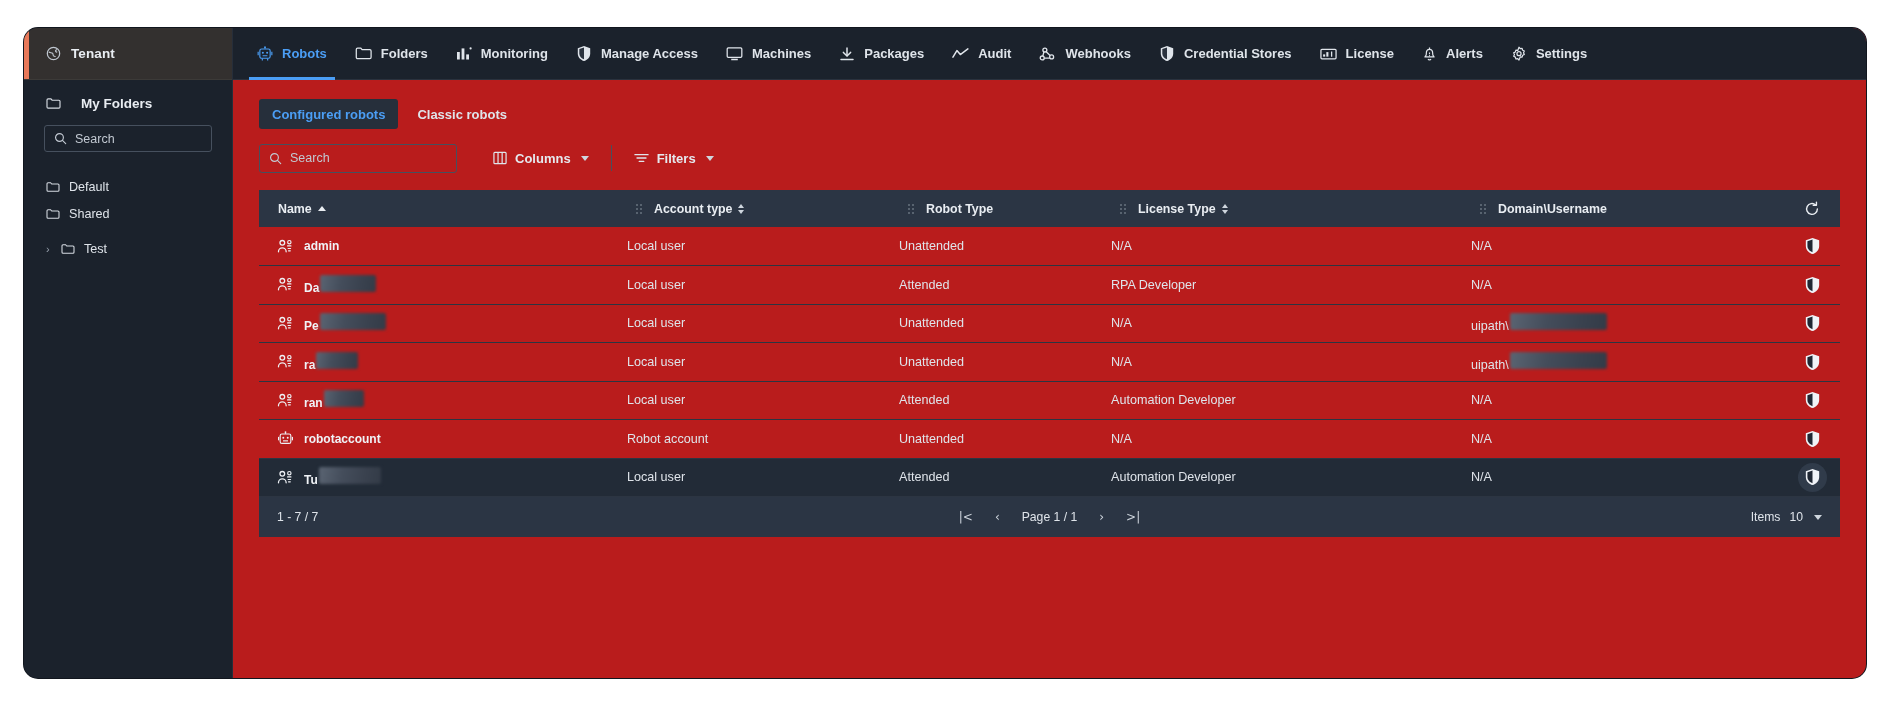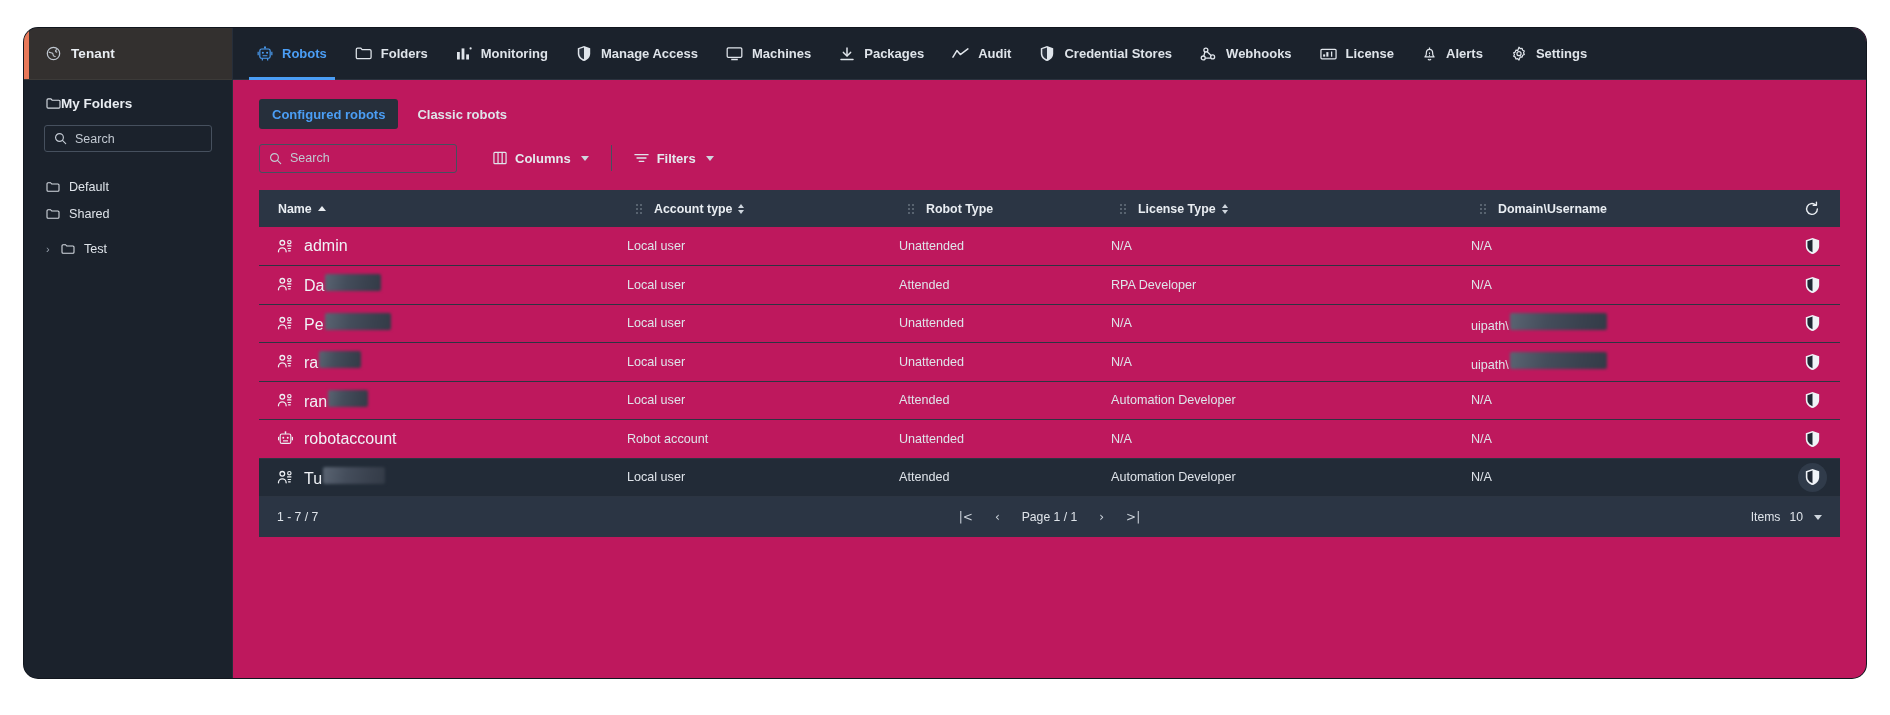--- a/index.html
+++ b/index.html
@@ -55,21 +55,21 @@
   .tenant-label {
     font-size: 13.5px;
     font-weight: bold;
     color: #e9edf2;
     letter-spacing: .1px;
   }
 
   .myfolders-row {
     display: flex;
     align-items: center;
-    gap: 0;
+    gap: 20px;
     padding: 16px 0 14px 22px;
   }
   .myfolders-label {
     font-size: 13.5px;
     font-weight: bold;
     color: #e9edf2;
   }
 
   .sidebar-search {
     margin: 0 20px 0 20px;
@@ -107,21 +107,21 @@
     font-size: 12.6px;
     color: #dfe4ea;
   }
   .folder-item.nested { padding-left: 37px; position: relative; }
 
   
   #main {
     flex: 1 1 auto;
     display: flex;
     flex-direction: column;
-    background: #be185d;
+    background: #b91c1c;
     min-width: 0;
   }
 
   
   #topnav {
     height: 52px;
     flex: 0 0 52px;
     display: flex;
     align-items: stretch;
     border-bottom: 1px solid #2a323e;
@@ -315,22 +315,22 @@
     vertical-align: middle;
   }
   .cell-pad { padding-left: 18px; }
   .name-cell {
     display: flex;
     align-items: center;
     gap: 10px;
     padding-left: 18px;
   }
   .name-text {
-    font-size: 16px;
-    font-weight: normal;
+    font-size: 12px;
+    font-weight: bold;
     color: #f0f3f7;
     white-space: nowrap;
   }
   .redact {
     display: inline-block;
     height: 17px;
     border-radius: 2px;
     background: linear-gradient(100deg, #5a6472 0%, #444d5b 38%, #3a424f 72%, #333b47 100%);
     filter: blur(1.4px);
     vertical-align: middle;
@@ -541,40 +541,40 @@
         <span>
           <svg width="17" height="13" viewBox="0 0 18 13">
             <path d="M1 10.4 5.2 3.4l3.6 4.2L16.8 1.6" fill="none" stroke="#e0e5eb" stroke-width="1.6" stroke-linecap="round" stroke-linejoin="round"></path>
           </svg>
         </span>
         <span class="nlabel">Audit</span>
       </div>
 
       <div class="navtab">
         <span>
-          <svg width="16" height="17" viewBox="0 0 16 17">
-            <path d="M8 1 14.2 3.2v5.2c0 4-3.1 6.6-6.2 7.6C4.9 15 1.8 12.4 1.8 8.4V3.2z" fill="#e0e5eb"></path>
-            <path d="M8 2.4v11.9c-2.4-.9-4.7-3-4.7-5.9V4.1z" fill="#2a323e"></path>
-          </svg>
-        </span>
-        <span class="nlabel">Credential Stores</span>
-      </div>
-
-      <div class="navtab">
-        <span>
           <svg width="17" height="16" viewBox="0 0 18 17">
             <circle cx="6.2" cy="4.3" r="2.1" fill="none" stroke="#e0e5eb" stroke-width="1.4"></circle>
             <circle cx="3.4" cy="12.7" r="2.1" fill="none" stroke="#e0e5eb" stroke-width="1.4"></circle>
             <circle cx="13.4" cy="11.6" r="2.1" fill="none" stroke="#e0e5eb" stroke-width="1.4"></circle>
             <path d="M7.6 6.1 11.8 10" fill="none" stroke="#e0e5eb" stroke-width="1.4"></path>
             <path d="M5.2 6.3 4 10.7" fill="none" stroke="#e0e5eb" stroke-width="1.4"></path>
             <path d="M5.5 12.9h5.8" fill="none" stroke="#e0e5eb" stroke-width="1.4"></path>
           </svg>
         </span>
         <span class="nlabel">Webhooks</span>
+      </div>
+
+      <div class="navtab">
+        <span>
+          <svg width="16" height="17" viewBox="0 0 16 17">
+            <path d="M8 1 14.2 3.2v5.2c0 4-3.1 6.6-6.2 7.6C4.9 15 1.8 12.4 1.8 8.4V3.2z" fill="#e0e5eb"></path>
+            <path d="M8 2.4v11.9c-2.4-.9-4.7-3-4.7-5.9V4.1z" fill="#2a323e"></path>
+          </svg>
+        </span>
+        <span class="nlabel">Credential Stores</span>
       </div>
 
       <div class="navtab">
         <span>
           <svg width="17" height="14" viewBox="0 0 18 14">
             <rect x="1" y="2" width="16" height="10.2" rx="1.1" fill="none" stroke="#e0e5eb" stroke-width="1.35"></rect>
             <rect x="3.3" y="7.4" width="2.2" height="2.4" fill="#e0e5eb"></rect>
             <rect x="6.7" y="5" width="2.2" height="4.8" fill="#e0e5eb"></rect>
             <line x1="12.3" y1="4.4" x2="12.3" y2="9.8" stroke="#e0e5eb" stroke-width="1.35"></line>
           </svg>

